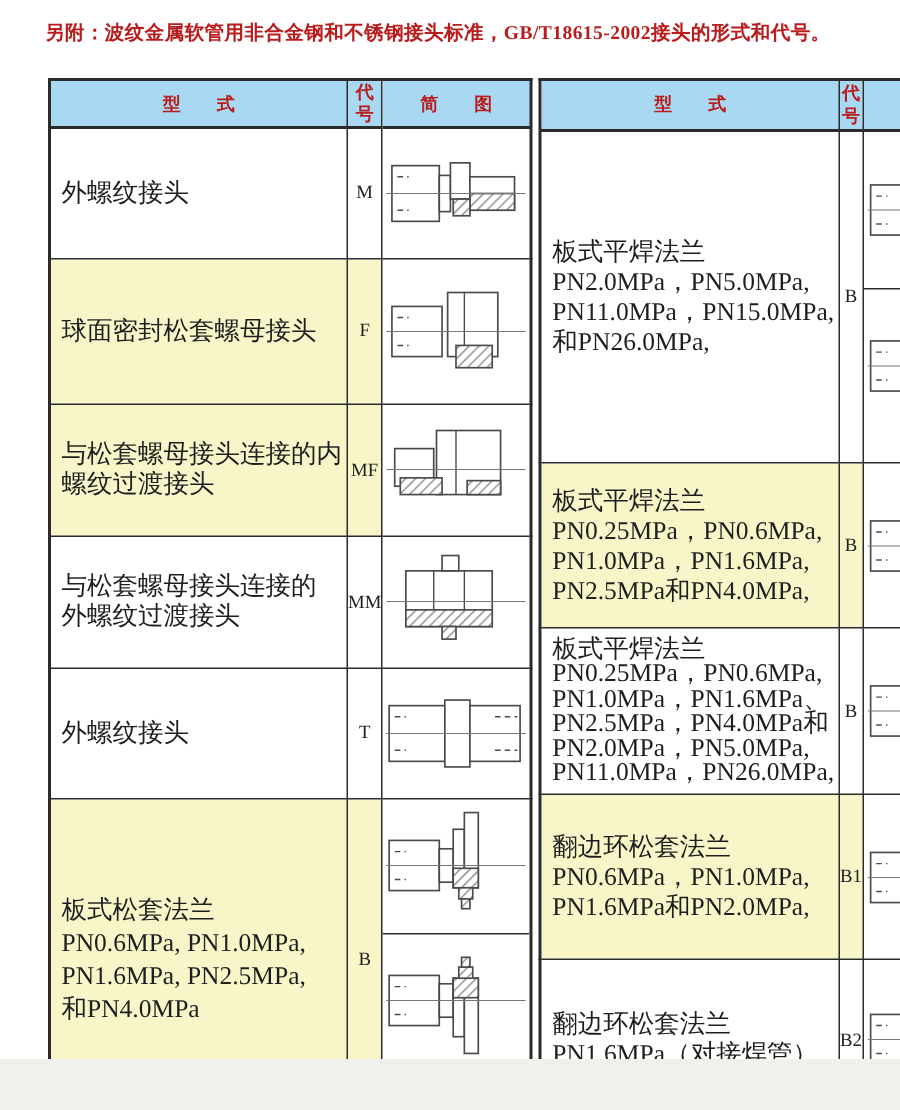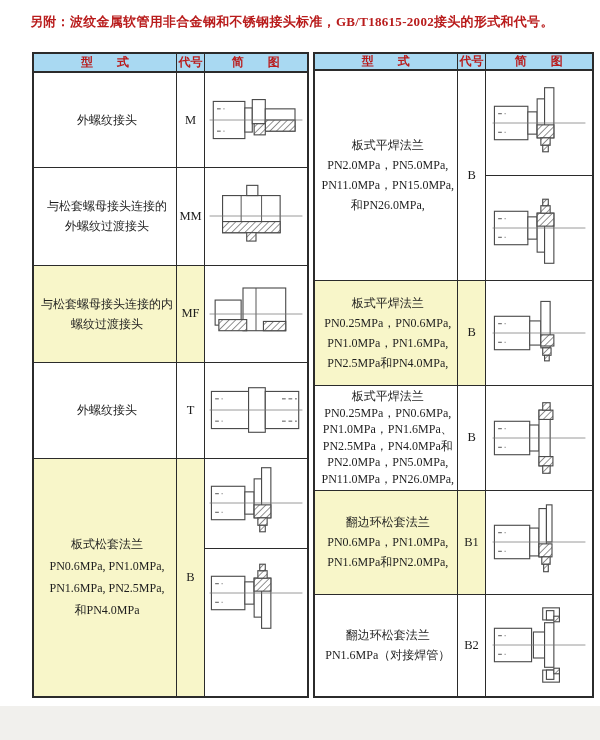--- a/index.html
+++ b/index.html
@@ -19,21 +19,21 @@
   .tables { position: absolute; left: 32px; top: 52px; display: flex; gap: 4px; }
   table.ft { border-collapse: collapse; border: 2px solid var(--border, #2b2b2b); table-layout: fixed; }
   .ft td { border: 1px solid var(--border, #2b2b2b); padding: 0; overflow: hidden; }
   .ft tr.hrow td {
     background: var(--header-bg, #a9d9f2);
     height: 17px; line-height: 15px;
     font-family: "Liberation Sans", "DejaVu Sans", sans-serif;
     font-weight: bold; font-size: 12px; text-align: center; color: #b91c1c;
     border-bottom: 2px solid var(--border, #2b2b2b);
   }
-  td.tcell { vertical-align: middle; padding: 2px 3px 2px 7px; font-size: 12px; color: #1e1e1e; text-align: center; }
+  td.tcell { vertical-align: middle; padding: 2px 3px 2px 7px; font-size: 17px; color: #1e1e1e; }
   .tl { line-height: 20px; white-space: nowrap; }
   td.tcell.wide .tl { line-height: 22px; }
   td.tcell.tight .tl { line-height: 16.5px; }
   td.ccell { text-align: center; vertical-align: middle; font-size: 12.5px; color: #1e1e1e; }
   td.dcell { vertical-align: middle; padding: 0; }
   .hl { background: var(--highlight-bg, #f8f6c9); }
   .diag { display: flex; align-items: center; justify-content: center; width: 100%; }
   .dsplit { display: flex; flex-direction: column; width: 100%; }
   .dsplit .diag + .diag { border-top: 1px solid var(--border, #2b2b2b); }
   .footer-band { position: absolute; left: 0; top: 706px; width: 600px; height: 34px; background: #f1f0ed; }
@@ -79,20 +79,71 @@
                 <rect x="48" y="20" width="14" height="26" fill="#fff" stroke="#4a4a4a" stroke-width="1.2"></rect>
                 <rect x="62" y="30" width="32" height="24" fill="#fff" stroke="#4a4a4a" stroke-width="1.2"></rect>
                 <rect x="62" y="42" width="32" height="12" fill="url(#hp1)" stroke="#4a4a4a" stroke-width="1.2"></rect>
                 <rect x="50" y="46" width="12" height="12" fill="url(#hp1)" stroke="#4a4a4a" stroke-width="1.2"></rect>
                 <line x1="2" y1="42" x2="102" y2="42" stroke="#777" stroke-width="0.8"></line>
               </svg>
             </div>
       </td>
     </tr>
 
+    <tr style="height:97px">
+      <td class="tcell hl">
+        <div class="tl">球面密封松套螺母接头</div>
+      </td>
+      <td class="ccell hl">F</td>
+      <td class="dcell">
+        <div class="diag">
+              <svg width="98" height="78" viewBox="0 0 104 84" preserveAspectRatio="xMidYMid meet" xmlns="http://www.w3.org/2000/svg">
+                <defs>
+                  <pattern id="hp2" width="5" height="5" patternUnits="userSpaceOnUse" patternTransform="rotate(45)">
+                    <rect width="5" height="5" fill="#ffffff"></rect>
+                    <line x1="0" y1="0" x2="0" y2="5" stroke="#8a8a8a" stroke-width="2"></line>
+                  </pattern>
+                </defs>
+                <rect x="6" y="24" width="36" height="36" fill="#fff" stroke="#4a4a4a" stroke-width="1.2"></rect>
+                <line x1="10" y1="32" x2="18" y2="32" stroke="#4a4a4a" stroke-width="1" stroke-dasharray="4 3"></line>
+                <line x1="10" y1="52" x2="18" y2="52" stroke="#4a4a4a" stroke-width="1" stroke-dasharray="4 3"></line>
+                <rect x="46" y="14" width="36" height="46" fill="#fff" stroke="#4a4a4a" stroke-width="1.2"></rect>
+                <line x1="58" y1="14" x2="58" y2="60" stroke="#4a4a4a" stroke-width="1"></line>
+                <rect x="52" y="52" width="26" height="16" fill="url(#hp2)" stroke="#4a4a4a" stroke-width="1.2"></rect>
+                <line x1="2" y1="42" x2="102" y2="42" stroke="#777" stroke-width="0.8"></line>
+              </svg>
+            </div>
+      </td>
+    </tr>
+
+    <tr style="height:88px">
+      <td class="tcell hl">
+        <div class="tl">与松套螺母接头连接的内</div>
+        <div class="tl">螺纹过渡接头</div>
+      </td>
+      <td class="ccell hl">MF</td>
+      <td class="dcell">
+        <div class="diag">
+              <svg width="98" height="78" viewBox="0 0 104 84" preserveAspectRatio="xMidYMid meet" xmlns="http://www.w3.org/2000/svg">
+                <defs>
+                  <pattern id="hp4" width="5" height="5" patternUnits="userSpaceOnUse" patternTransform="rotate(45)">
+                    <rect width="5" height="5" fill="#ffffff"></rect>
+                    <line x1="0" y1="0" x2="0" y2="5" stroke="#8a8a8a" stroke-width="2"></line>
+                  </pattern>
+                </defs>
+                <rect x="8" y="27" width="28" height="27" fill="#fff" stroke="#4a4a4a" stroke-width="1.2"></rect>
+                <rect x="38" y="14" width="46" height="46" fill="#fff" stroke="#4a4a4a" stroke-width="1.2"></rect>
+                <line x1="52" y1="14" x2="52" y2="60" stroke="#4a4a4a" stroke-width="1"></line>
+                <rect x="12" y="48" width="30" height="12" fill="url(#hp4)" stroke="#4a4a4a" stroke-width="1.2"></rect>
+                <rect x="60" y="50" width="24" height="10" fill="url(#hp4)" stroke="#4a4a4a" stroke-width="1.2"></rect>
+                <line x1="2" y1="42" x2="102" y2="42" stroke="#777" stroke-width="0.8"></line>
+              </svg>
+            </div>
+      </td>
+    </tr>
 
     <tr style="height:88px">
       <td class="tcell">
         <div class="tl">与松套螺母接头连接的</div>
         <div class="tl">外螺纹过渡接头</div>
       </td>
       <td class="ccell">MM</td>
       <td class="dcell">
         <div class="diag">
               <svg width="98" height="78" viewBox="0 0 104 84" preserveAspectRatio="xMidYMid meet" xmlns="http://www.w3.org/2000/svg">
@@ -101,46 +152,20 @@
                     <rect width="5" height="5" fill="#ffffff"></rect>
                     <line x1="0" y1="0" x2="0" y2="5" stroke="#8a8a8a" stroke-width="2"></line>
                   </pattern>
                 </defs>
                 <rect x="16" y="20" width="62" height="40" fill="#fff" stroke="#4a4a4a" stroke-width="1.2"></rect>
                 <rect x="42" y="9" width="12" height="11" fill="#fff" stroke="#4a4a4a" stroke-width="1.2"></rect>
                 <line x1="36" y1="20" x2="36" y2="60" stroke="#4a4a4a" stroke-width="1"></line>
                 <line x1="58" y1="20" x2="58" y2="60" stroke="#4a4a4a" stroke-width="1"></line>
                 <rect x="16" y="48" width="62" height="12" fill="url(#hp3)" stroke="#4a4a4a" stroke-width="1.2"></rect>
                 <rect x="42" y="60" width="10" height="9" fill="url(#hp3)" stroke="#4a4a4a" stroke-width="1.2"></rect>
-                <line x1="2" y1="42" x2="102" y2="42" stroke="#777" stroke-width="0.8"></line>
-              </svg>
-            </div>
-      </td>
-    </tr>
-
-    <tr style="height:88px">
-      <td class="tcell hl">
-        <div class="tl">与松套螺母接头连接的内</div>
-        <div class="tl">螺纹过渡接头</div>
-      </td>
-      <td class="ccell hl">MF</td>
-      <td class="dcell">
-        <div class="diag">
-              <svg width="98" height="78" viewBox="0 0 104 84" preserveAspectRatio="xMidYMid meet" xmlns="http://www.w3.org/2000/svg">
-                <defs>
-                  <pattern id="hp4" width="5" height="5" patternUnits="userSpaceOnUse" patternTransform="rotate(45)">
-                    <rect width="5" height="5" fill="#ffffff"></rect>
-                    <line x1="0" y1="0" x2="0" y2="5" stroke="#8a8a8a" stroke-width="2"></line>
-                  </pattern>
-                </defs>
-                <rect x="8" y="27" width="28" height="27" fill="#fff" stroke="#4a4a4a" stroke-width="1.2"></rect>
-                <rect x="38" y="14" width="46" height="46" fill="#fff" stroke="#4a4a4a" stroke-width="1.2"></rect>
-                <line x1="52" y1="14" x2="52" y2="60" stroke="#4a4a4a" stroke-width="1"></line>
-                <rect x="12" y="48" width="30" height="12" fill="url(#hp4)" stroke="#4a4a4a" stroke-width="1.2"></rect>
-                <rect x="60" y="50" width="24" height="10" fill="url(#hp4)" stroke="#4a4a4a" stroke-width="1.2"></rect>
                 <line x1="2" y1="42" x2="102" y2="42" stroke="#777" stroke-width="0.8"></line>
               </svg>
             </div>
       </td>
     </tr>
 
     <tr style="height:87px">
       <td class="tcell">
         <div class="tl">外螺纹接头</div>
       </td>

